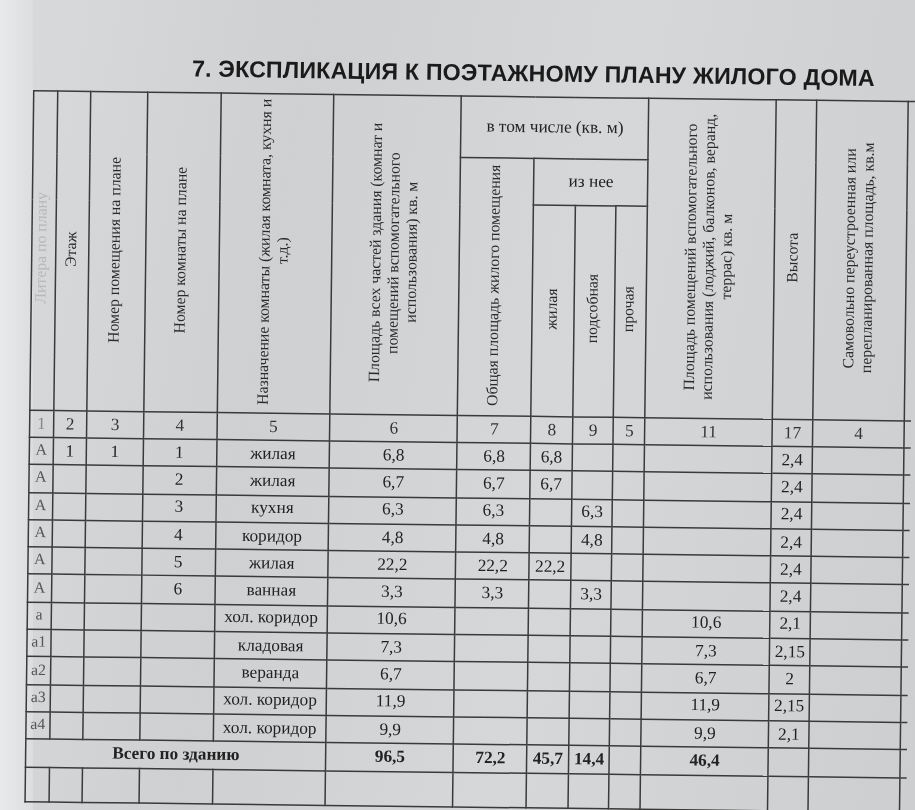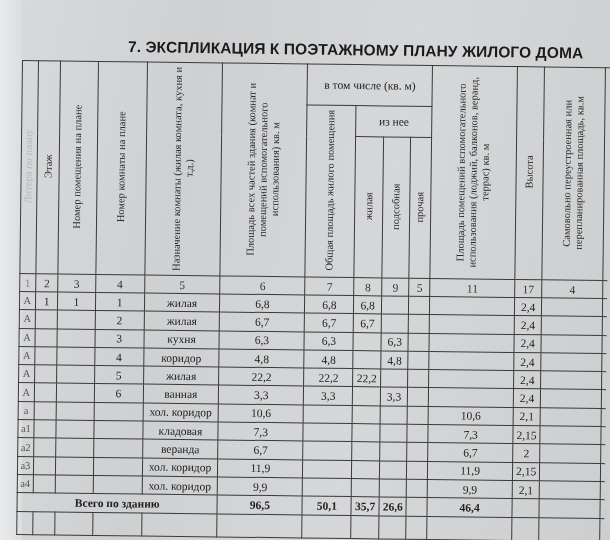--- a/index.html
+++ b/index.html
@@ -288,23 +288,23 @@
           <td>9,9</td>
           <td>2,1</td>
           <td></td>
           <td class="no-right"></td>
         </tr>
       </tbody>
     <tfoot>
       <tr class="total-row">
         <td colspan="5">Всего по зданию</td>
         <td>96,5</td>
-        <td>50,1</td>
-        <td>35,7</td>
-        <td>26,6</td>
+        <td>72,2</td>
+        <td>45,7</td>
+        <td>14,4</td>
         <td></td>
         <td>46,4</td>
         <td></td>
         <td></td>
         <td class="no-right"></td>
       </tr>
       <tr class="blank-row">
         <td></td>
           <td></td>
         <td></td>

